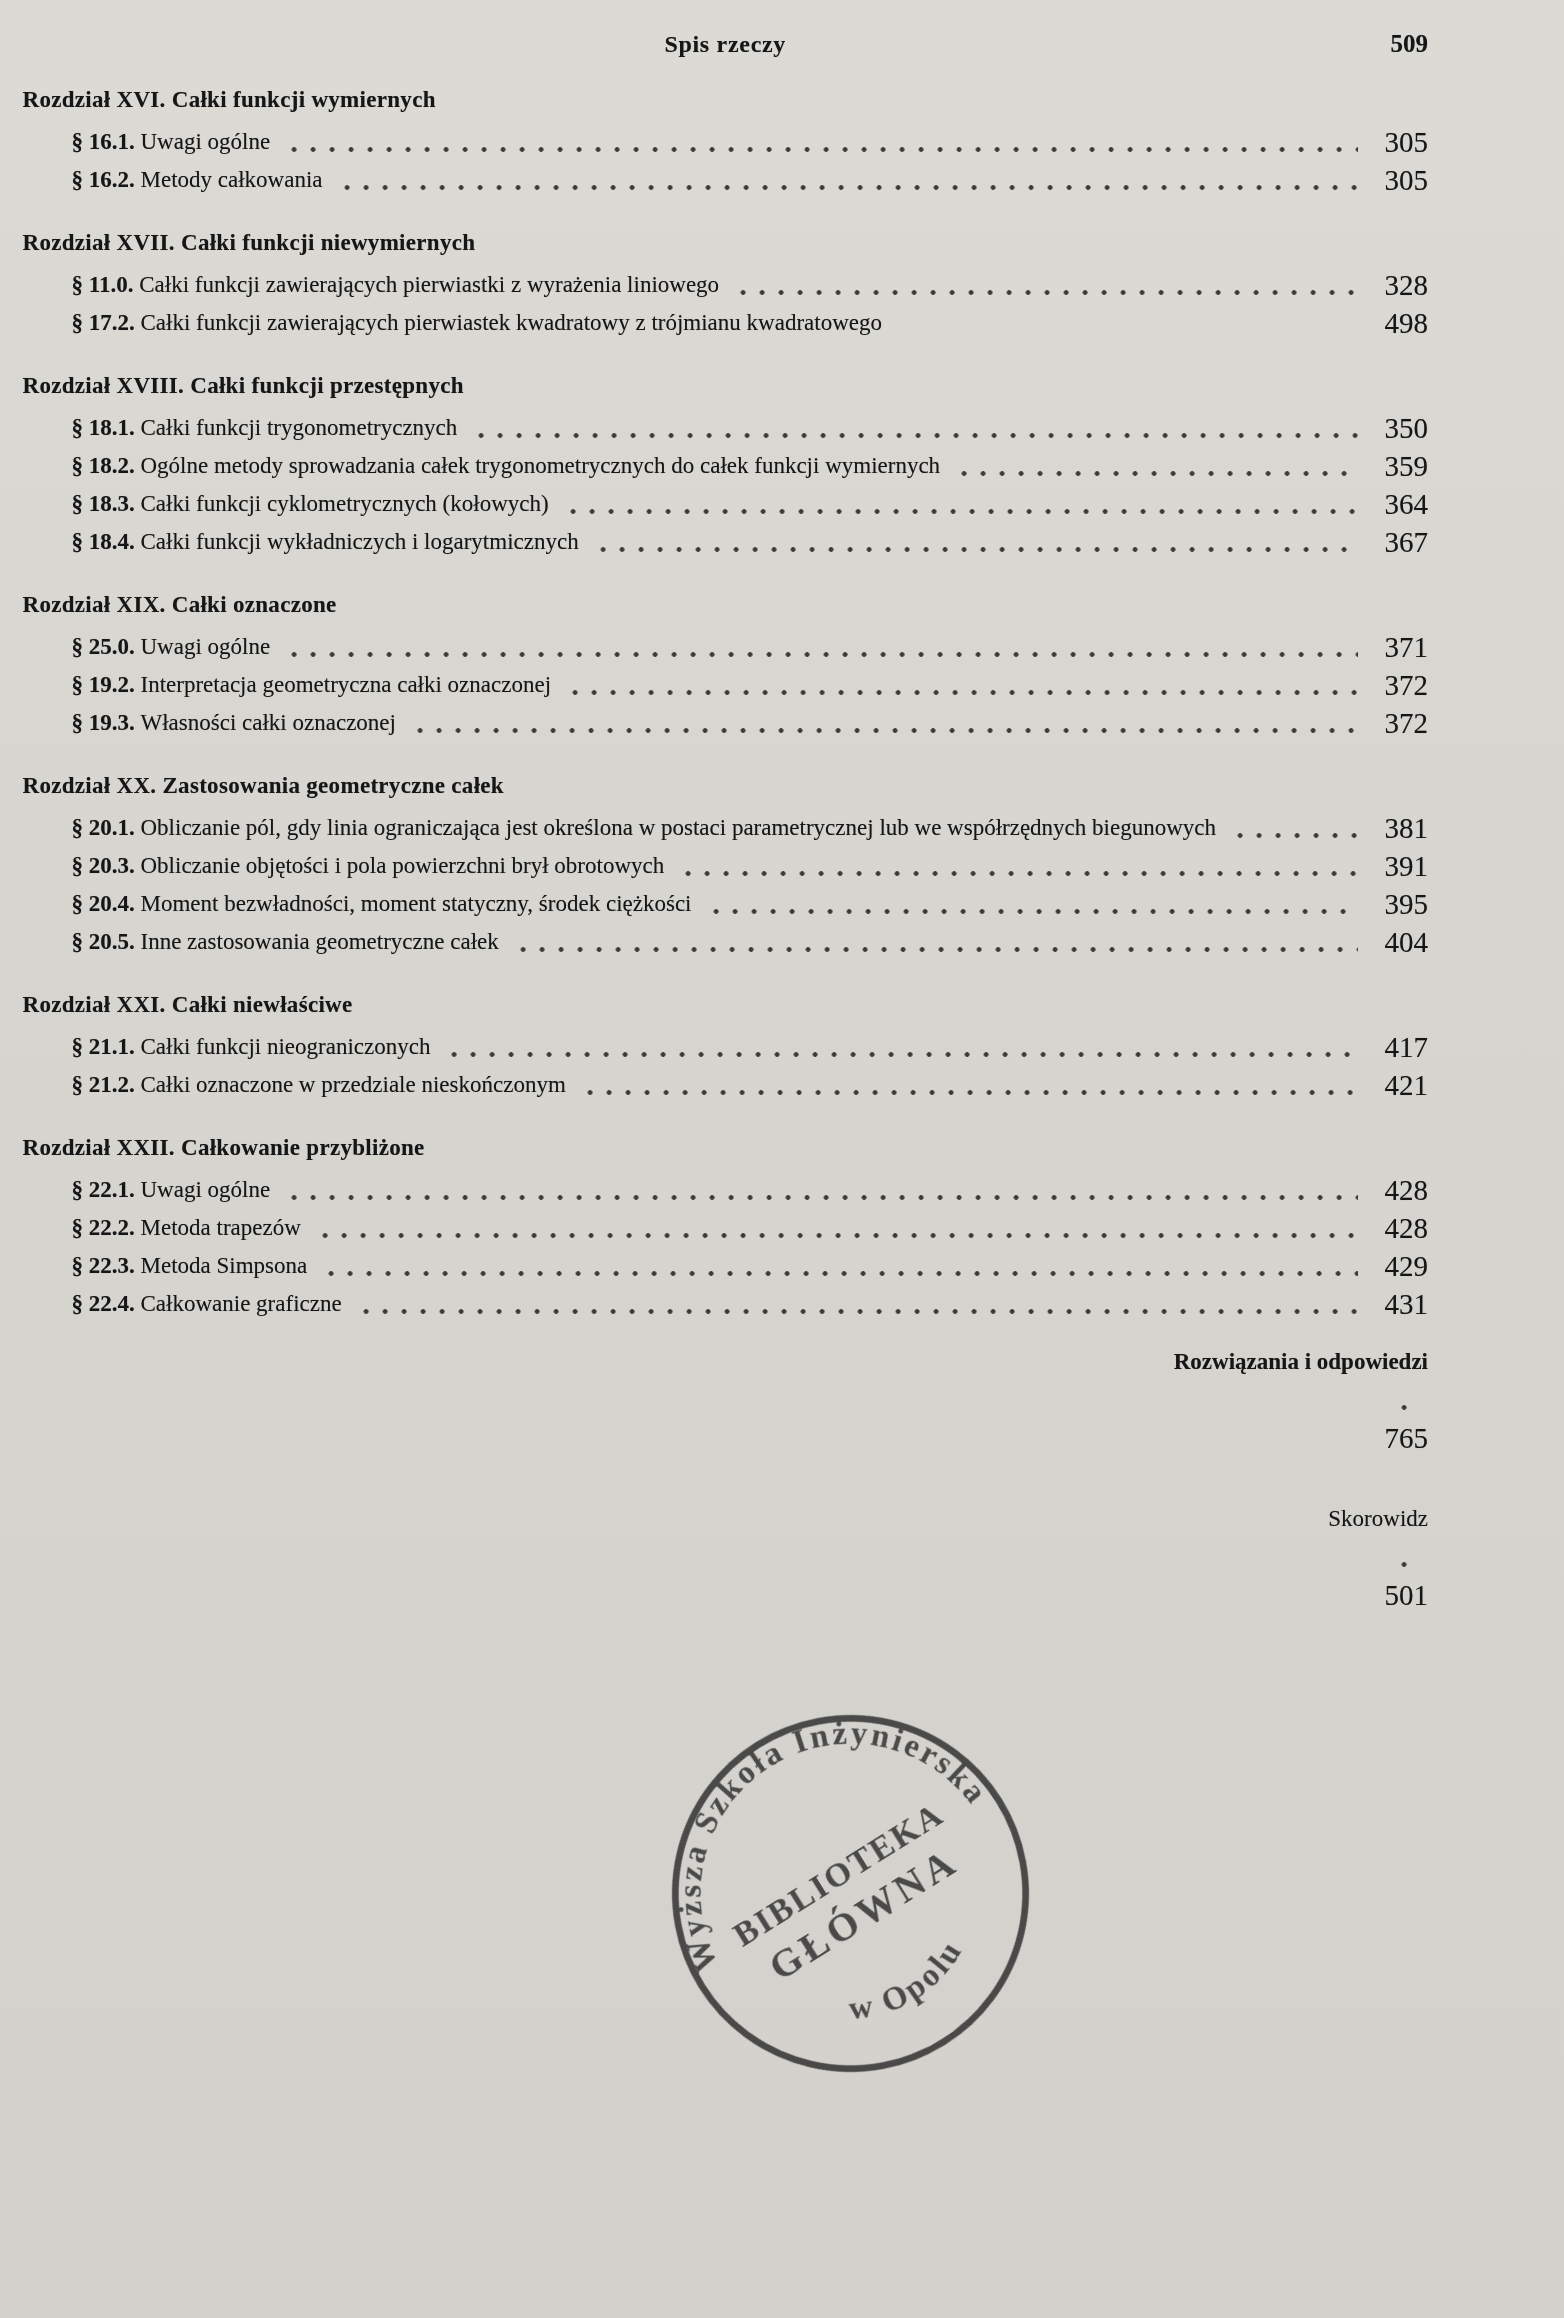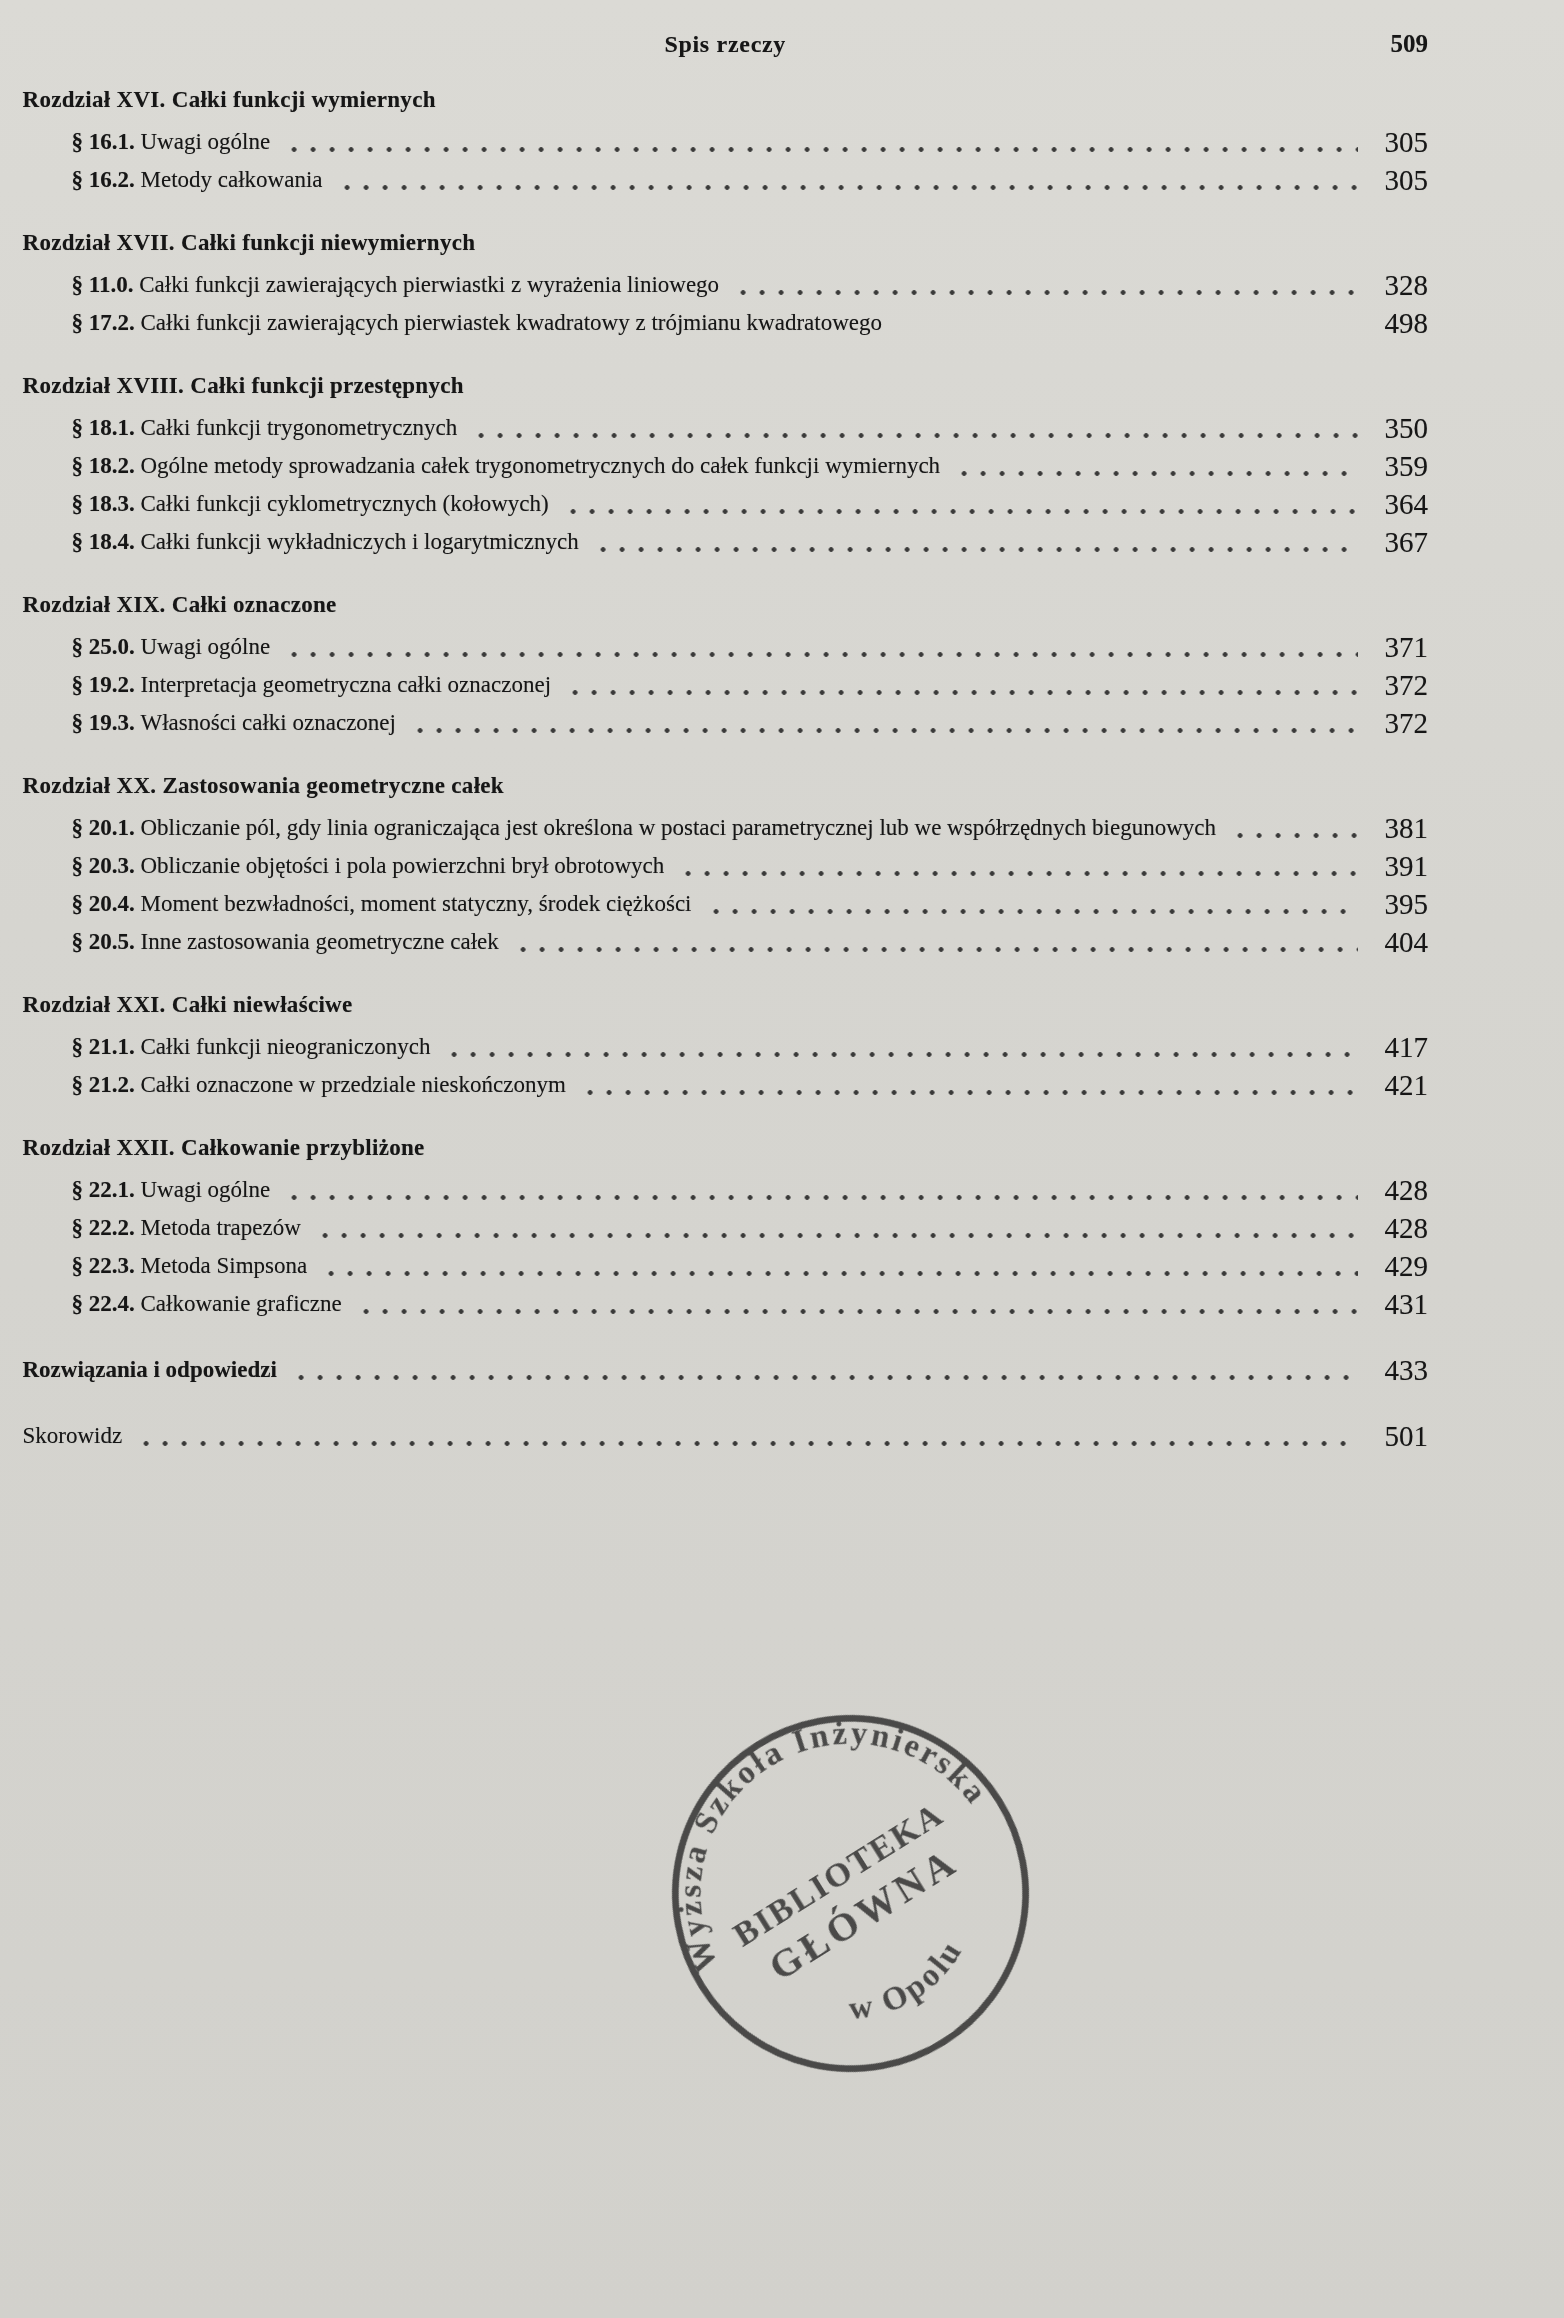--- a/index.html
+++ b/index.html
@@ -49,21 +49,21 @@
     line-height: 38px;
     letter-spacing: 0.3px;
   }
   .entry {
     display: flex;
     align-items: flex-end;
     font-size: 23px;
     line-height: 38px;
     padding-left: 49px;
   }
-  .entry.flush { padding-left: 0; margin-top: 28px; }
+  .entry.flush { padding-left: 0; margin-top: 20px; flex-direction: column; }
   .entry .label {
     padding-left: 78px;
     text-indent: -78px;
     max-width: 1178px;
   }
   .entry.flush .label { padding-left: 0; text-indent: 0; }
   .entry .label.bold { font-weight: bold; }
   .entry .num { font-weight: bold; }
   .leader {
     flex: 1 1 auto;
@@ -238,21 +238,21 @@
         </div>
         <div class="entry">
           <span class="label"><span class="num">§ 22.4. </span>Całkowanie graficzne</span>
           <span class="leader"></span>
           <span class="page-num">431</span>
         </div>
       </section>
       <div class="entry flush">
         <span class="label bold">Rozwiązania i odpowiedzi</span>
         <span class="leader"></span>
-        <span class="page-num">433</span>
+        <span class="page-num">765</span>
       </div>
       <div class="entry flush">
         <span class="label">Skorowidz</span>
         <span class="leader"></span>
         <span class="page-num">501</span>
       </div>
     </main>
 </div>
 
 <svg class="stamp" viewBox="0 0 500 500" xmlns="http://www.w3.org/2000/svg">

